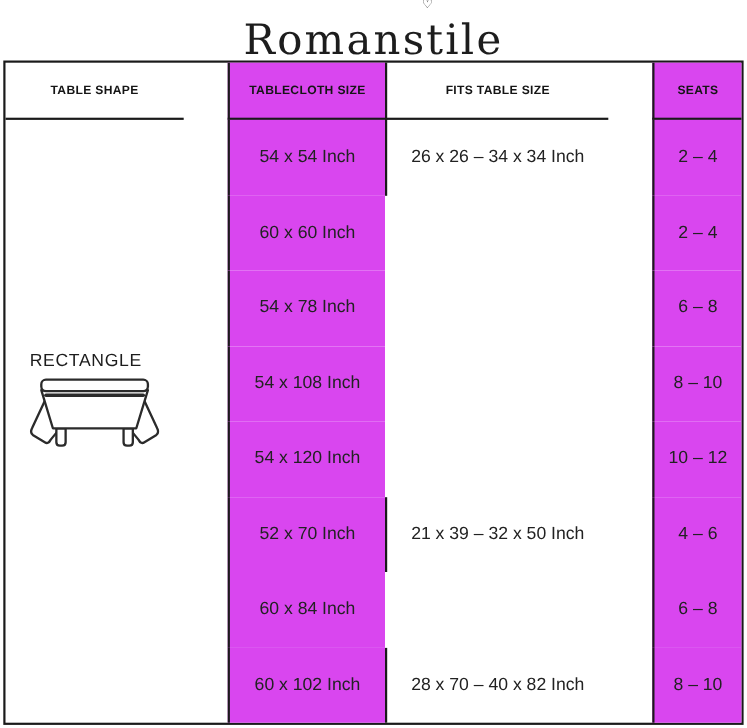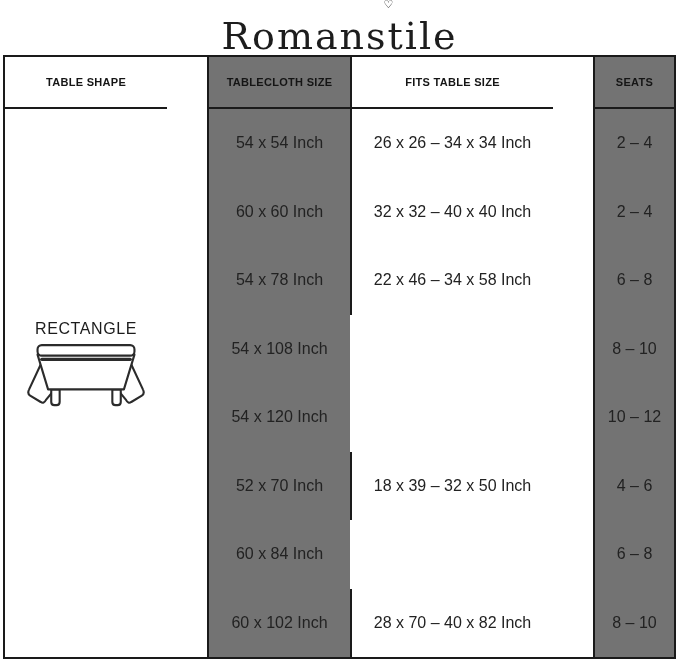--- a/index.html
+++ b/index.html
@@ -15,40 +15,40 @@
   .heart{
     position:absolute;top:-1px;left:calc(50% + 49px);transform:translateX(-50%);
     font-size:11px;color:#1d1d1d;line-height:1;
   }
   .size-table{
     margin:0 3px;height:600px;border:2px solid #1a1a1a;background:#ffffff;
     display:grid;
     grid-template-columns:162px 183px 203px 1fr;
     grid-template-rows:52px repeat(8,1fr);
   }
-  .shaded{background:#737373;margin-left:40px;}
+  .shaded{background:#d946ef;margin-left:40px;}
   .bl{border-left:2px solid #1a1a1a;}
   .th{
     display:flex;align-items:center;justify-content:center;
     font-weight:bold;font-size:11px;color:#151515;letter-spacing:.3px;
     border-bottom:2px solid #1a1a1a;grid-row:1;
   }
   .td{
     display:flex;align-items:center;justify-content:center;
     font-size:16px;color:#222222;white-space:nowrap;
   }
   .c1{grid-column:1;} .c2{grid-column:2;} .c3{grid-column:3;} .c4{grid-column:4;}
   .r1{grid-row:2;} .r2{grid-row:3;} .r3{grid-row:4;} .r4{grid-row:5;}
   .r5{grid-row:6;} .r6{grid-row:7;} .r7{grid-row:8;} .r8{grid-row:9;}
   .shape-cell{
     grid-column:1;grid-row:2 / span 8;
     display:flex;align-items:center;justify-content:center;
   }
   .shape-group{
-    display:flex;flex-direction:column;align-items:center;gap:5px;
+    display:flex;flex-direction:column;align-items:flex-start;gap:5px;
     transform:translateY(-18px);
   }
   .shape-label{font-size:16px;letter-spacing:.6px;color:#1c1c1c;}
   .shape-art{width:118px;height:auto;display:block;}
 </style>
 </head>
 <body>
 
 <header class="logo-row">
   <div class="logo">Romanstile</div>
@@ -77,35 +77,33 @@
         </g>
       </svg>
     </div>
   </div>
 
   <div class="td c2 r1 bl shaded">54 x 54 Inch</div>
   <div class="td c3 r1 bl">26 x 26 – 34 x 34 Inch</div>
   <div class="td c4 r1 bl shaded">2 – 4</div>
 
   <div class="td c2 r2 bl shaded">60 x 60 Inch</div>
-  <div class="td c3 r2 bl">32 x 32 – 40 x 40 Inch</div>
   <div class="td c4 r2 bl shaded">2 – 4</div>
 
   <div class="td c2 r3 bl shaded">54 x 78 Inch</div>
-  <div class="td c3 r3 bl">22 x 46 – 34 x 58 Inch</div>
   <div class="td c4 r3 bl shaded">6 – 8</div>
 
   <div class="td c2 r4 bl shaded">54 x 108 Inch</div>
   <div class="td c4 r4 bl shaded">8 – 10</div>
 
   <div class="td c2 r5 bl shaded">54 x 120 Inch</div>
   <div class="td c4 r5 bl shaded">10 – 12</div>
 
   <div class="td c2 r6 bl shaded">52 x 70 Inch</div>
-  <div class="td c3 r6 bl">18 x 39 – 32 x 50 Inch</div>
+  <div class="td c3 r6 bl">21 x 39 – 32 x 50 Inch</div>
   <div class="td c4 r6 bl shaded">4 – 6</div>
 
   <div class="td c2 r7 bl shaded">60 x 84 Inch</div>
   <div class="td c4 r7 bl shaded">6 – 8</div>
 
   <div class="td c2 r8 bl shaded">60 x 102 Inch</div>
   <div class="td c3 r8 bl">28 x 70 – 40 x 82 Inch</div>
   <div class="td c4 r8 bl shaded">8 – 10</div>
 
 </div>

